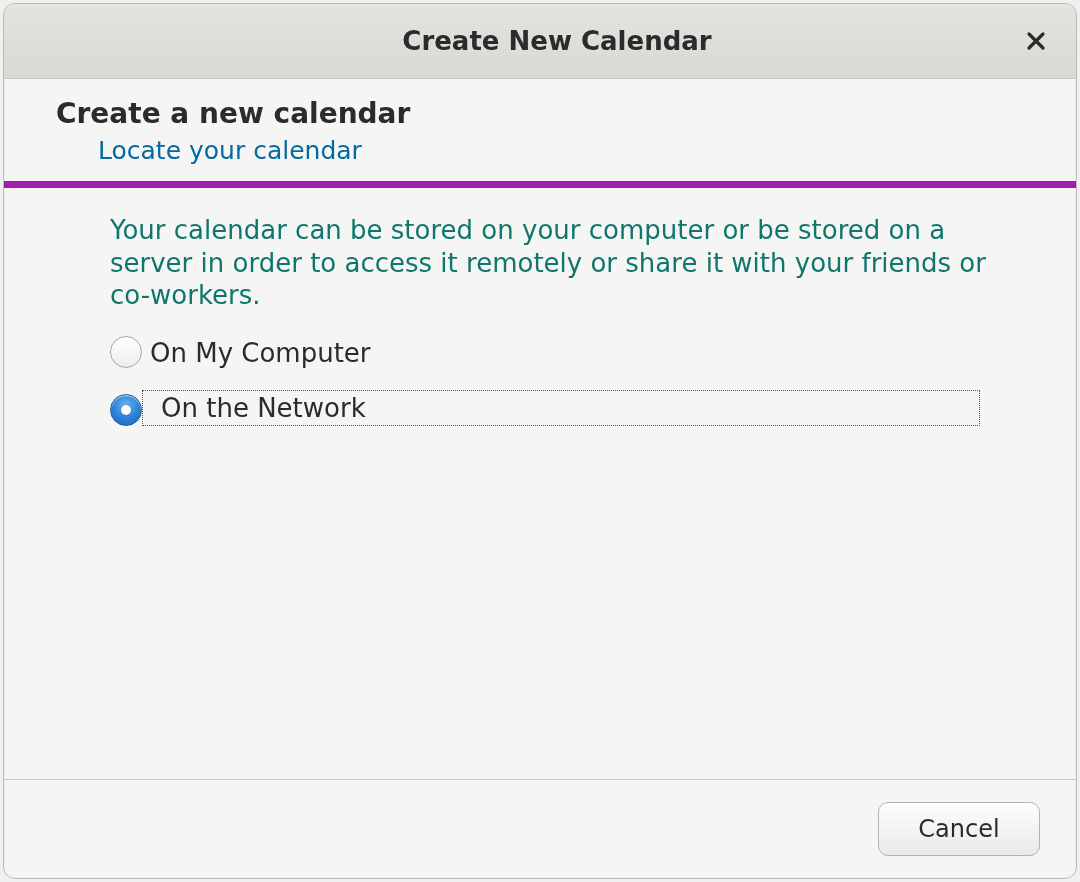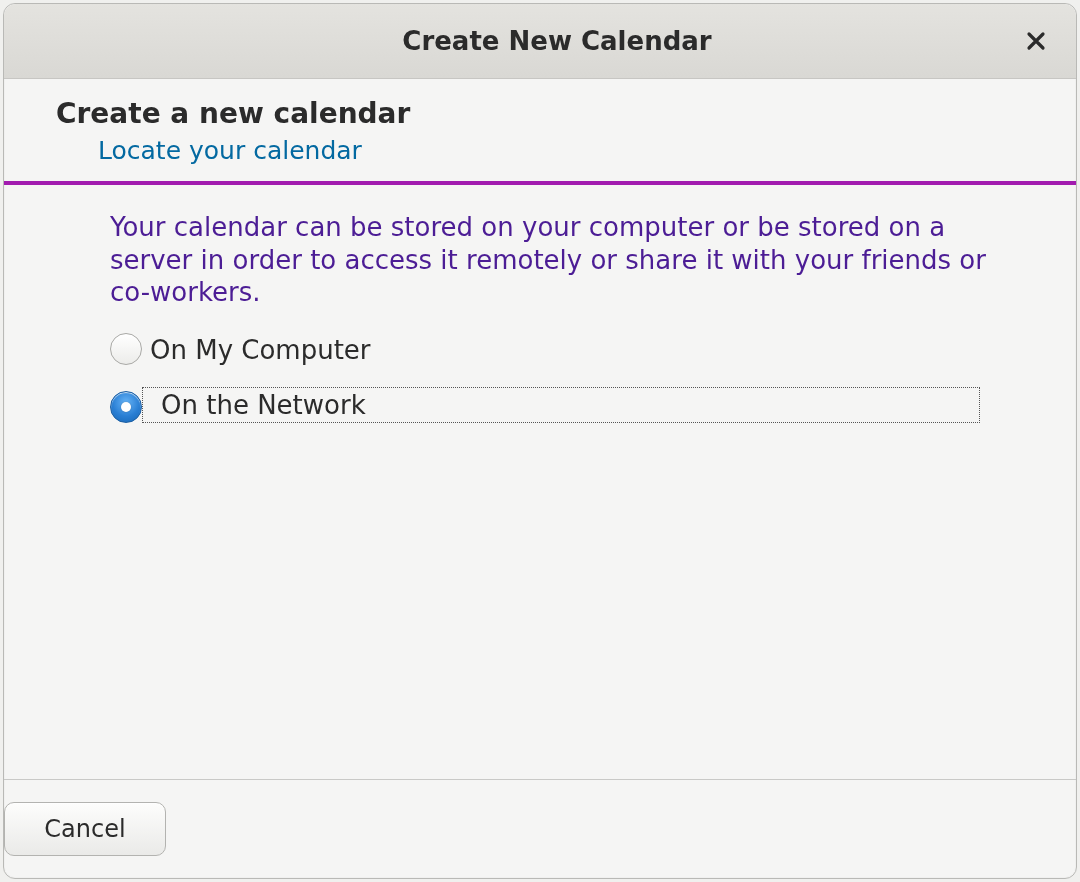--- a/index.html
+++ b/index.html
@@ -52,42 +52,42 @@
     display: flex;
     align-items: center;
     justify-content: center;
     color: #2b2b2b;
     cursor: default;
   }
   .titlebar-close svg { display:block; }
 
   .header-block {
     padding: 18px 0 16px 52px;
-    border-bottom: 4px solid #a21caf;
+    border-bottom: 7px solid #a21caf;
   }
   .header-heading {
     font-size: 28px;
     font-weight: 700;
     color: #2b2b2b;
     margin: 0 0 6px 0;
   }
   .header-sub {
     font-size: 25px;
     color: #0369a1;
     margin: 0 0 0 42px;
   }
 
   .content {
     flex: 1;
     padding: 26px 60px 0 106px;
     box-sizing: border-box;
   }
   .description {
     font-size: 26px;
-    color: #4c1d95;
+    color: #0f766e;
     line-height: 1.25;
     max-width: 880px;
     margin-bottom: 24px;
   }
 
   .radio-row {
     display: flex;
     align-items: flex-end;
     margin-bottom: 22px;
   }
@@ -126,21 +126,21 @@
     display: inline-flex;
     align-items: center;
     width: 838px;
     box-sizing: border-box;
   }
 
   .footer {
     border-top: 1px solid #c9c9c7;
     padding: 22px 36px 22px 0;
     display: flex;
-    justify-content: flex-start;
+    justify-content: flex-end;
     gap: 30px;
     margin-top: 22px;
   }
   .btn {
     min-width: 160px;
     height: 52px;
     border: 1px solid #b3b3b0;
     border-radius: 10px;
     background: linear-gradient(#fdfdfc, #eaeae8);
     font-size: 24px;

